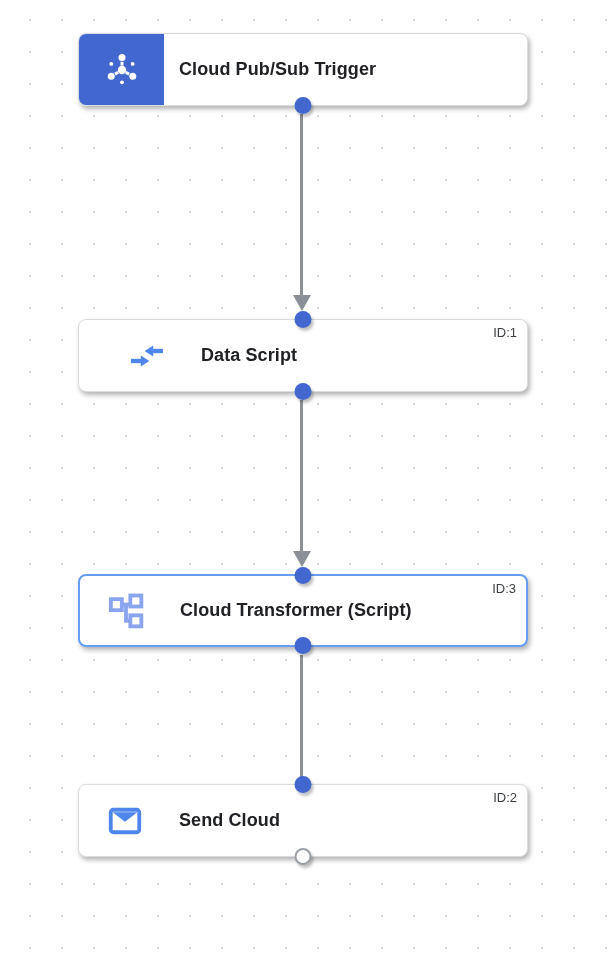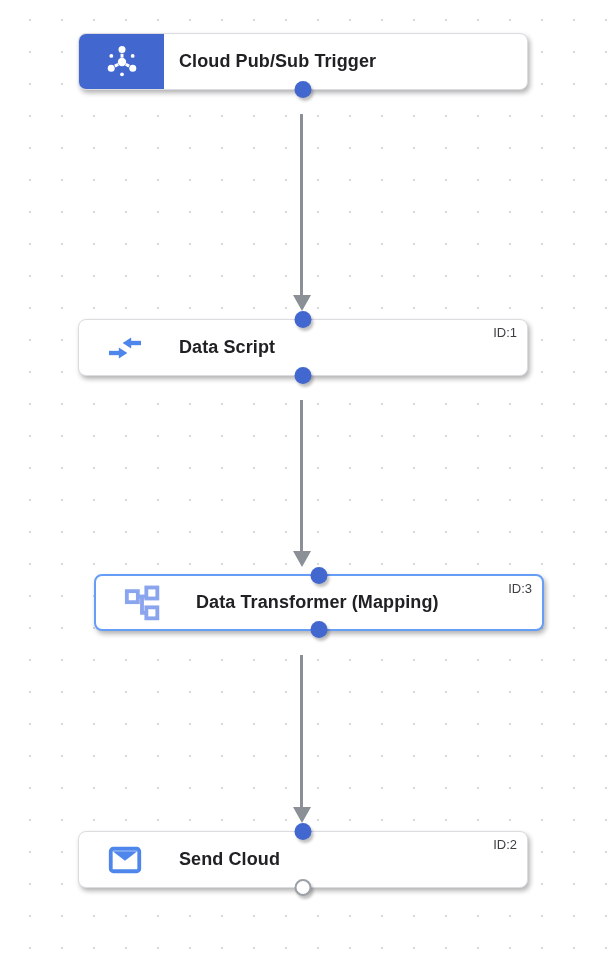--- a/index.html
+++ b/index.html
@@ -27,21 +27,21 @@
     height: 961px;
     background-color: #fff;
     background-image: radial-gradient(circle, var(--grid-dot) 1.2px, rgba(0,0,0,0) 1.4px);
     background-size: 32px 32px;
     background-position: 14px 4px;
   }
   .node {
     position: absolute;
     left: 78px;
     width: 450px;
-    height: 57px;
+    height: 73px;
     background: #fff;
     border: 1px solid var(--node-border);
     border-radius: 8px;
     box-shadow: 2px 3px 5px rgba(0,0,0,0.30);
     display: flex;
     align-items: center;
     z-index: 2;
   }
   .node.selected {
     border: 2px solid var(--selected-border);
@@ -156,56 +156,56 @@
             <line x1="9.85" y1="13.25" x2="7.95" y2="14.35"></line>
             <line x1="14.15" y1="13.25" x2="16.05" y2="14.35"></line>
           </g>
         </svg>
       </span>
     </div>
     <span class="node-title trigger-title">Cloud Pub/Sub Trigger</span>
     <div class="handle bottom"></div>
   </div>
 
-  <div class="node" style="top:319px;">
+  <div class="node" style="top:319px;padding-left:22px;">
     <span class="id-badge">ID:1</span>
     <span class="node-icon">
       <svg width="40" height="40" viewBox="0 0 24 24">
         <g fill="var(--icon-blue)" stroke="none">
           <polygon points="8.3,11.7 13.4,15 8.3,18.3"></polygon>
           <polygon points="15.7,5.7 10.6,9 15.7,12.3"></polygon>
         </g>
         <g stroke="var(--icon-blue)" stroke-width="2.6" fill="none">
           <line x1="2.4" y1="15" x2="8.8" y2="15"></line>
           <line x1="21.6" y1="9" x2="15.2" y2="9"></line>
         </g>
       </svg>
     </span>
     <span class="node-title">Data Script</span>
     <div class="handle top"></div>
     <div class="handle bottom"></div>
   </div>
 
-  <div class="node selected" style="top:574px;margin-left:16px;">
+  <div class="node selected" style="top:574px;">
     <span class="id-badge">ID:3</span>
     <span class="node-icon">
       <svg width="40" height="40" viewBox="0 0 24 24" fill="none" stroke="var(--icon-light-blue)" stroke-width="2.3">
         <rect x="2.9" y="4.9" width="6.6" height="6.6"></rect>
         <rect x="14.6" y="2.7" width="6.6" height="6.6"></rect>
         <rect x="14.6" y="14.6" width="6.6" height="6.6"></rect>
         <path d="M9.5,8.1 H14.6"></path>
         <path d="M12,8.1 V17.9 H14.6"></path>
       </svg>
     </span>
-    <span class="node-title">Data Transformer (Mapping)</span>
+    <span class="node-title">Cloud Transformer (Script)</span>
     <div class="handle top"></div>
     <div class="handle bottom"></div>
   </div>
 
-  <div class="node" style="top:831px;">
+  <div class="node" style="top:784px;">
     <span class="id-badge">ID:2</span>
     <span class="node-icon">
       <svg width="38" height="38" viewBox="0 0 24 24">
         <rect x="3" y="4.9" width="18" height="14.2" rx="1.6" fill="none" stroke="var(--icon-blue)" stroke-width="2.4"></rect>
         <polygon points="4.2,6.4 19.8,6.4 12,12.4" fill="var(--icon-blue)"></polygon>
       </svg>
     </span>
     <span class="node-title">Send Cloud</span>
     <div class="handle top"></div>
     <div class="handle bottom open"></div>

